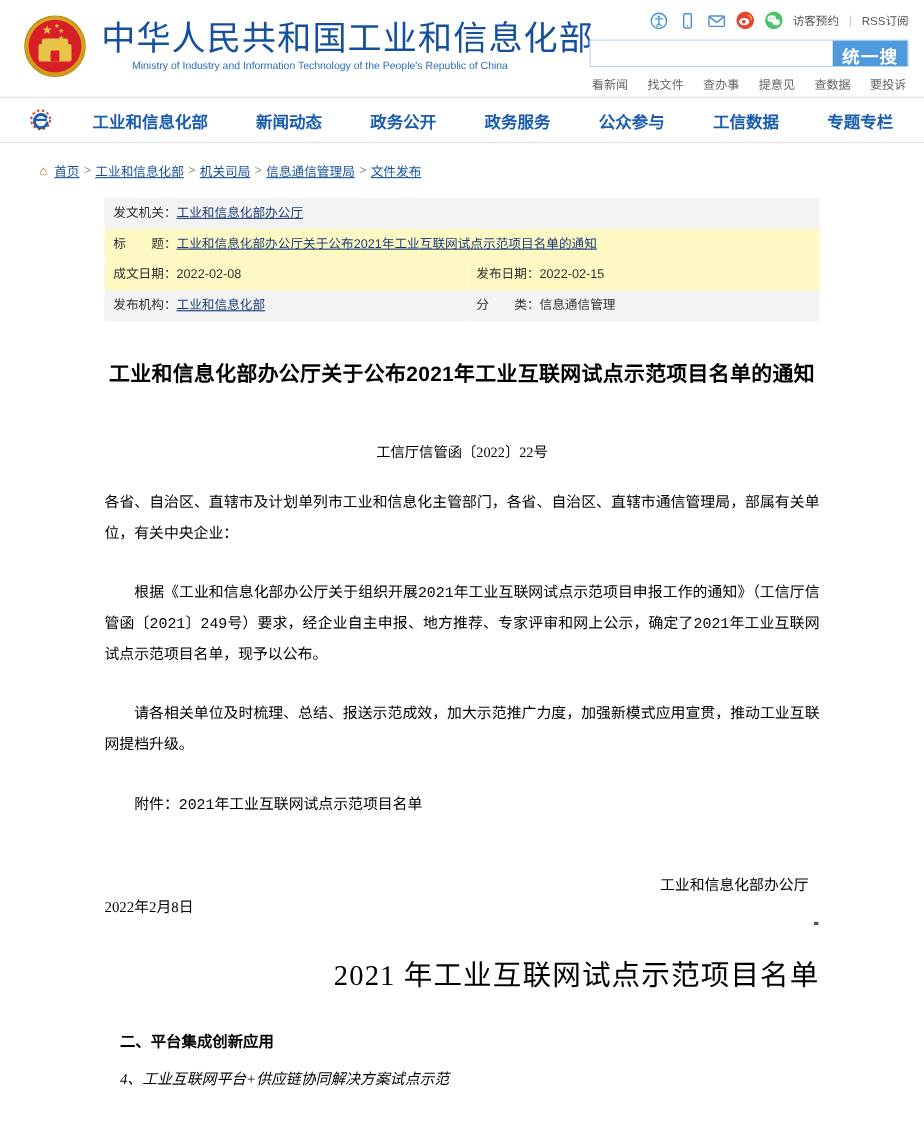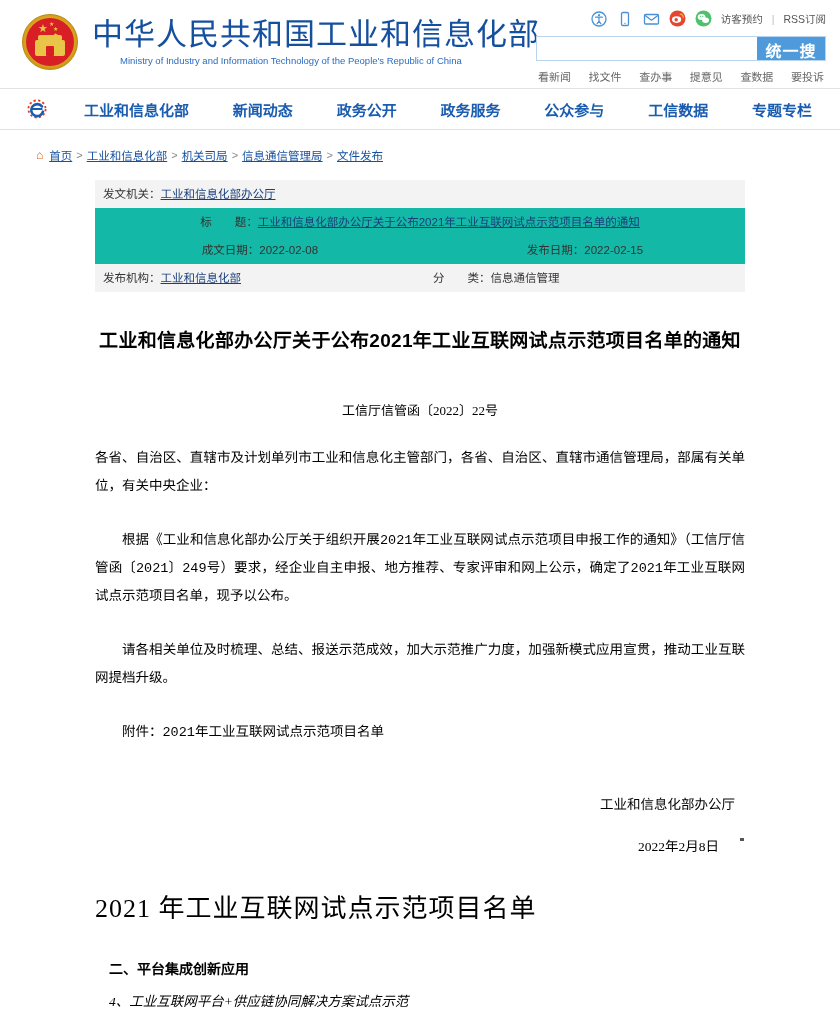--- a/index.html
+++ b/index.html
@@ -235,21 +235,21 @@
     margin-top: 14px;
     font-size: 11.5px;
     color: #333;
   }
   .meta-table td {
     padding: 6px 8px;
     line-height: 16px;
     vertical-align: middle;
   }
   .meta-table tr.shade td { background: #f3f3f3; }
-  .meta-table tr.plain td { background: #14b8a6; text-align: center; }
+  .meta-table tr.plain td { background: #fef9c3; }
   .meta-label { white-space: pre; color: #333; }
   .meta-table a { color: #1a3f7a; text-decoration: underline; }
   .meta-val { color: #333; }
 
   
   .doc-title {
     text-align: center;
     font-size: 19px;
     font-weight: bold;
     color: #000;
@@ -275,31 +275,29 @@
   .doc-p.indent { text-indent: 2em; }
   .sign {
     text-align: right;
     font-size: 13.5px;
     color: #000;
     margin-top: 46px;
     padding-right: 10px;
     font-family: "Liberation Serif", serif;
   }
   .sign-date {
+    font-size: 13.5px;
+    color: #000;
+    padding-right: 26px;
+    font-family: "Liberation Serif", serif;
+  }
+
+  
+  .attach-title {
     text-align: right;
-    font-size: 13.5px;
-    color: #000;
-    margin-top: 22px;
-    padding-right: 26px;
-    font-family: "Liberation Serif", serif;
-  }
-
-  
-  .attach-title {
-    text-align: left;
     font-size: 26px;
     color: #000;
     margin-top: 32px;
     font-family: "Liberation Serif", serif;
     letter-spacing: 1px;
   }
   .attach-sec {
     font-size: 14px;
     font-weight: bold;
     color: #000;

